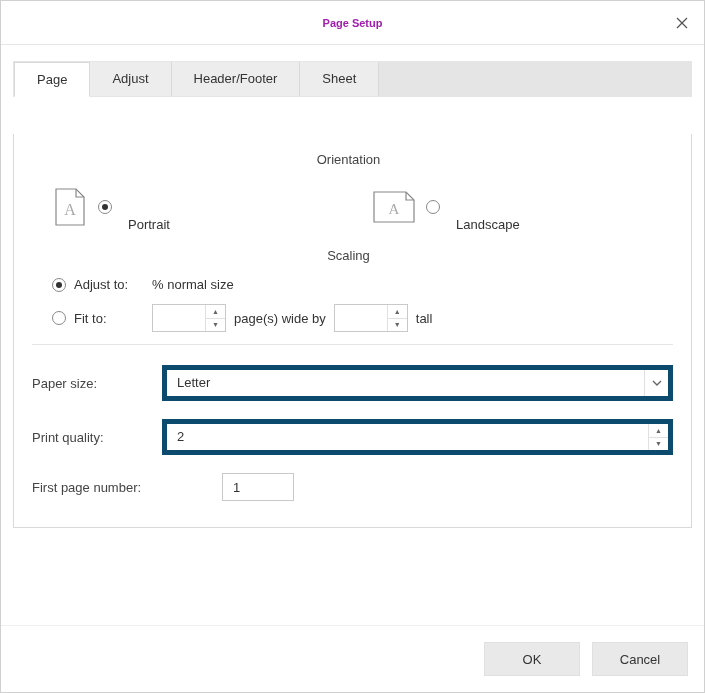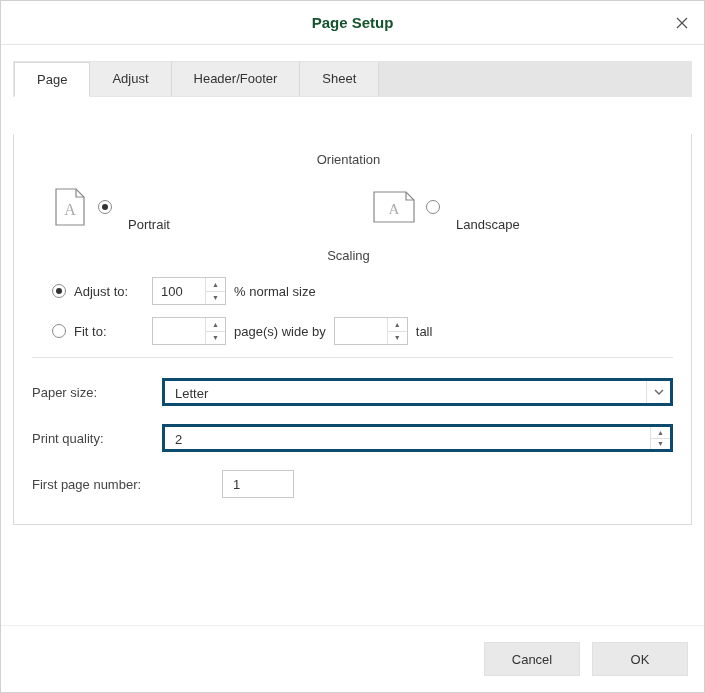--- a/index.html
+++ b/index.html
@@ -18,22 +18,22 @@
     .titlebar {
       height: 44px;
       display: flex;
       align-items: center;
       justify-content: center;
       position: relative;
       border-bottom: 1px solid #e6e6e6;
     }
     .titlebar-title {
       font-weight: 600;
-      font-size: 15px;
-      color: #14532d;
+      font-size: 11px;
+      color: #a21caf;
     }
     .titlebar-close {
       position: absolute;
       right: 8px;
       top: 8px;
       width: 28px;
       height: 28px;
       display: flex;
       align-items: center;
       justify-content: center;
@@ -191,22 +191,22 @@
       margin-bottom: 18px;
     }
     .form-label {
       width: 130px;
       color: #444;
     }
     .form-label.wide { width: 190px; }
     .combo {
       flex: 1;
       display: flex;
-      border: 3px solid #0c4a6e;
-      height: 28px;
+      border: 5px solid #0c4a6e;
+      height: 36px;
       background: #fff;
     }
     .combo .combo-text {
       flex: 1;
       padding: 5px 10px;
     }
     .combo .combo-btn {
       width: 24px;
       display: flex;
       align-items: center;
@@ -302,27 +302,20 @@
 
     <div class="group">
       <div class="group-title-row">
         <span class="group-title">Scaling</span>
         <div class="group-line"></div>
       </div>
 
       <div class="scale-row">
         <span class="radio checked"></span>
         <span class="scale-label">Adjust to:</span>
-        <div class="spin">
-          <input value="100" style="">
-          <div class="stepper">
-            <div class="step">▲</div>
-            <div class="step">▼</div>
-          </div>
-        </div>
         <span>% normal size</span>
       </div>
 
       <div class="scale-row">
         <span class="radio"></span>
         <span class="scale-label">Fit to:</span>
         <div class="spin">
           <input value="" style="">
           <div class="stepper">
             <div class="step">▲</div>
@@ -370,15 +363,15 @@
       <span class="form-label wide">First page number:</span>
       <input class="text-input" value="1" style="">
     </div>
 
   </div>
 
   <div class="spacer-flex"></div>
 </div>
 
 <div class="footer">
+  <div class="btn">OK</div>
   <div class="btn">Cancel</div>
-  <div class="btn">OK</div>
 </div>
 
 </body></html>

